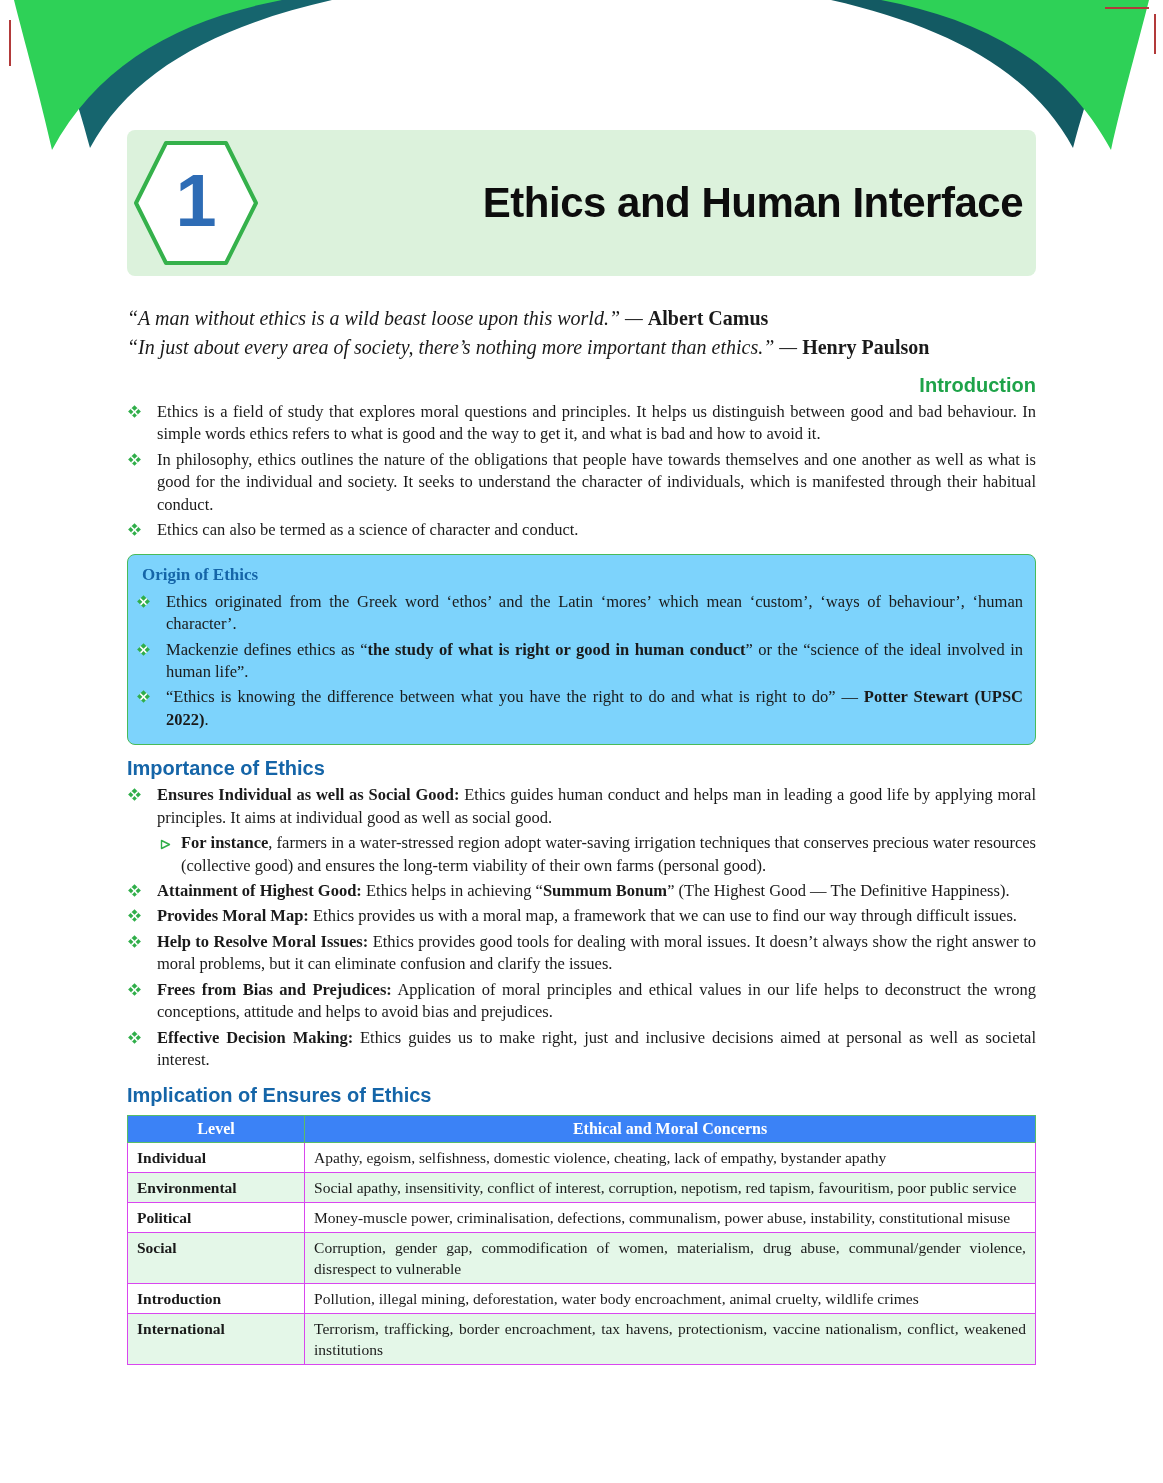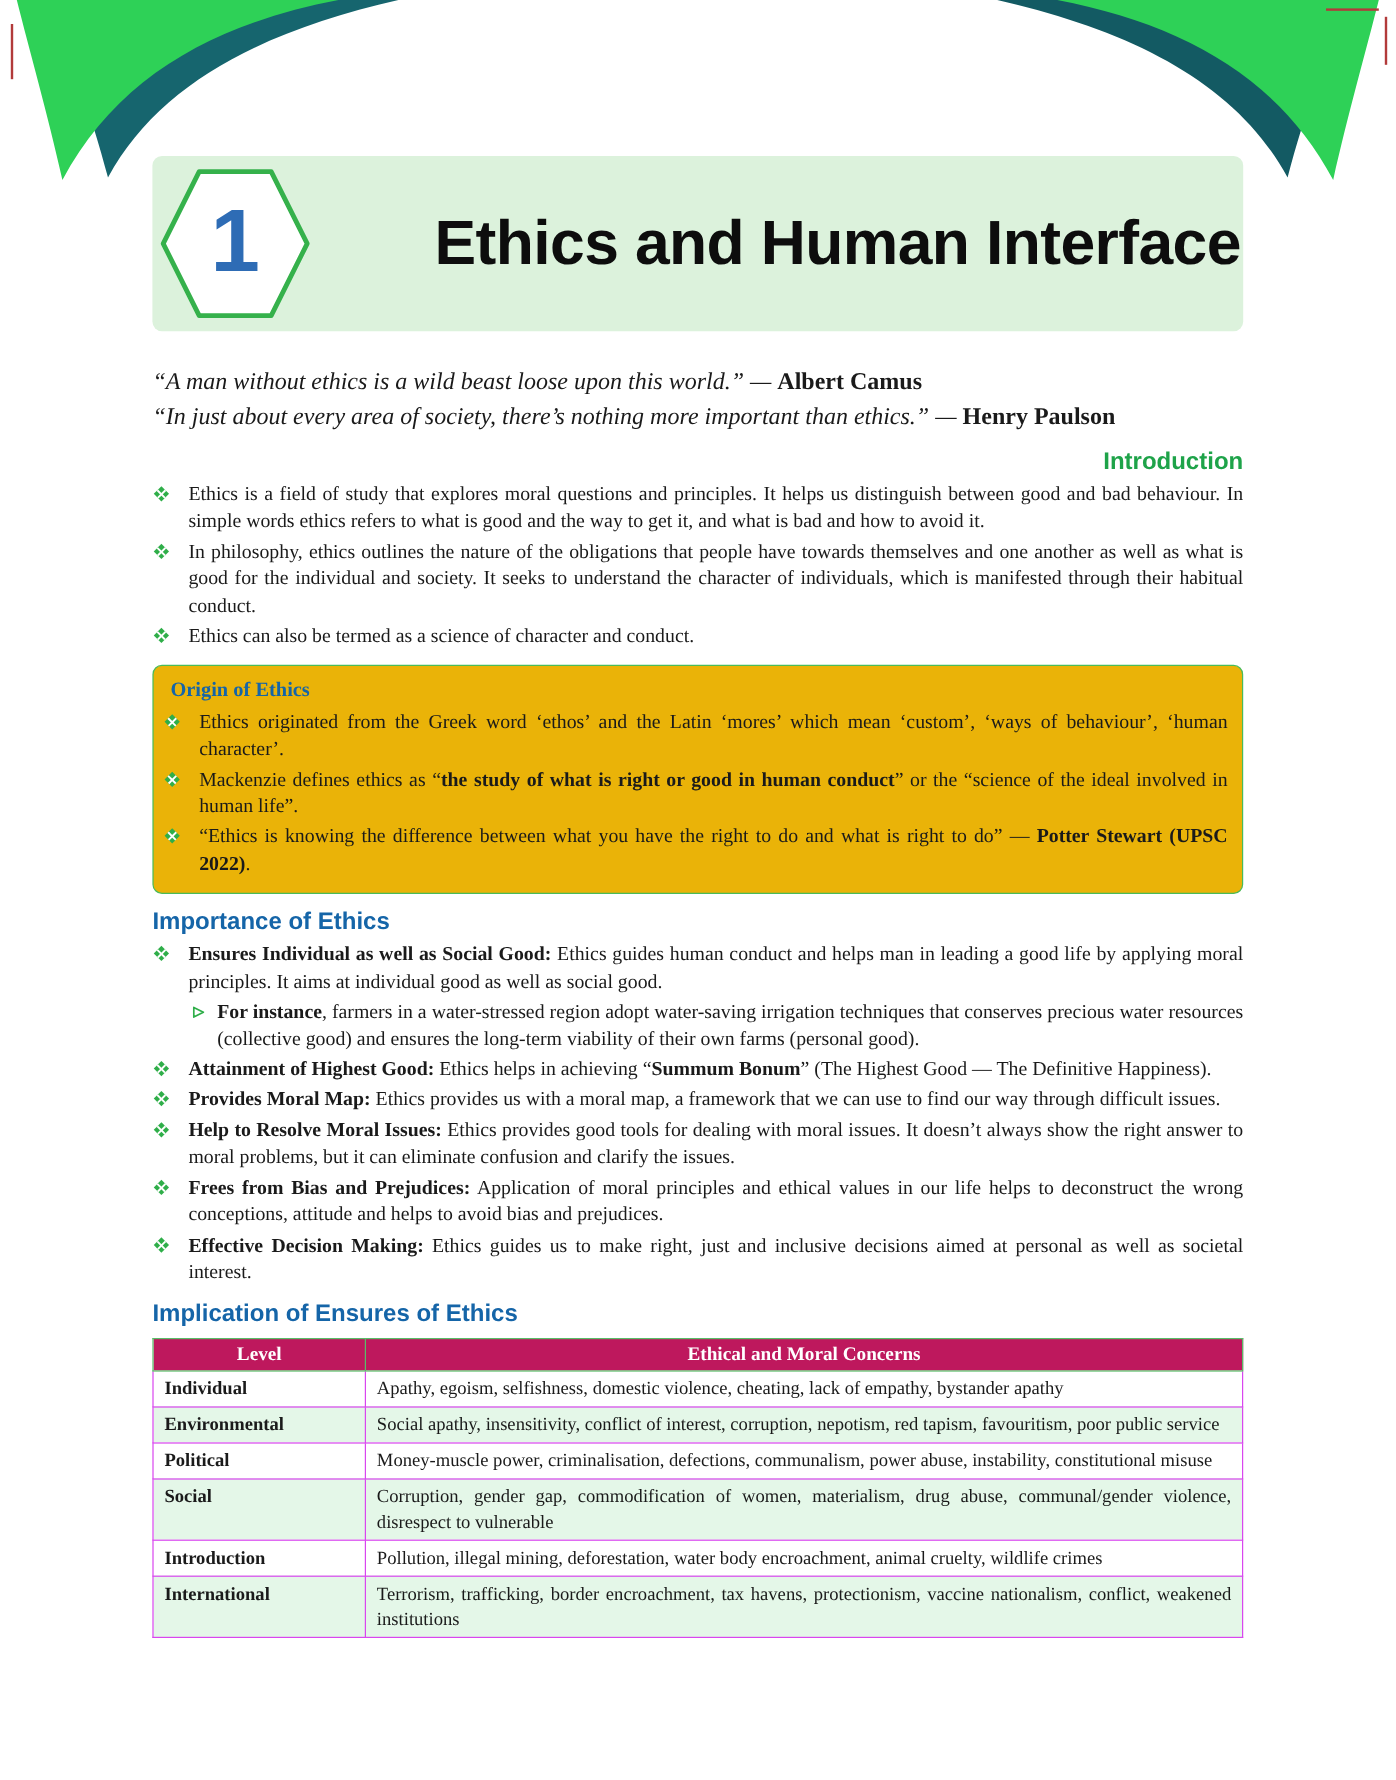--- a/index.html
+++ b/index.html
@@ -25,22 +25,22 @@
     position:relative; display:flex; align-items:center; justify-content:flex-end;
   }
   .hexwrap { position:absolute; left:6px; top:10px; width:126px; height:126px; }
   .hexwrap svg { position:absolute; left:0; top:0; }
   .chapnum {
     position:absolute; left:0; top:0; width:126px; height:126px;
     text-align:center; line-height:122px; font-family:"Liberation Sans", sans-serif;
     font-weight:bold; font-size:74px; color:#2e6cb5;
   }
   .chaptitle {
-    font-family:"Liberation Sans", sans-serif; font-weight:bold; font-size:52px;
-    color:#0d0d0d; letter-spacing:-0.5px; padding-right:2px;
+    font-family:"Liberation Sans", sans-serif; font-weight:bold; font-size:42px;
+    color:#0d0d0d; letter-spacing:-0.5px; padding-right:13px;
   }
 
   
   .quotes { margin-top:28px; font-size:20px; line-height:1.45; }
   .quote em { font-style:italic; }
   .quote b { font-style:normal; font-weight:bold; }
 
   
   .shead {
     font-family:"Liberation Sans", sans-serif; font-weight:bold; font-size:20px;
@@ -59,32 +59,32 @@
     background-image:linear-gradient(#fff,#fff),linear-gradient(#fff,#fff);
     background-size:100% 1.6px,1.6px 100%;
     background-position:50% 50%,50% 50%;
     background-repeat:no-repeat,no-repeat;
   }
   .subli { margin-left:30px; }
   .subli .mark-col { flex:0 0 24px; padding-top:4px; }
 
   
   .obox {
-    margin-top:12px; background:#eab308; border:1.5px solid #49bb59;
+    margin-top:12px; background:#7dd3fc; border:1.5px solid #49bb59;
     border-radius:8px; padding:8px 12px 10px 8px;
   }
   .obox-head { color:#1565a8; font-weight:bold; font-size:17px; margin:2px 0 6px 6px; }
 
   
   table.ctable {
     width:100%; border-collapse:collapse; margin-top:8px;
     border:1px solid #58bd68; font-size:15.5px;
   }
   table.ctable th {
-    background:#be185d; color:#ffffff; font-weight:bold; padding:4px 6px;
+    background:#3b82f6; color:#ffffff; font-weight:bold; padding:4px 6px;
     border:1px solid #58bd68; font-size:16px;
   }
   table.ctable td {
     border:1px solid #d946ef; padding:4px 9px; vertical-align:top; line-height:1.36;
   }
   table.ctable .col-level { width:19.5%; }
   table.ctable td.lvl { font-weight:bold; }
   table.ctable td.con { text-align:justify; }
   table.ctable tbody tr:nth-child(even) { background:#e4f7e8; }
 </style>

